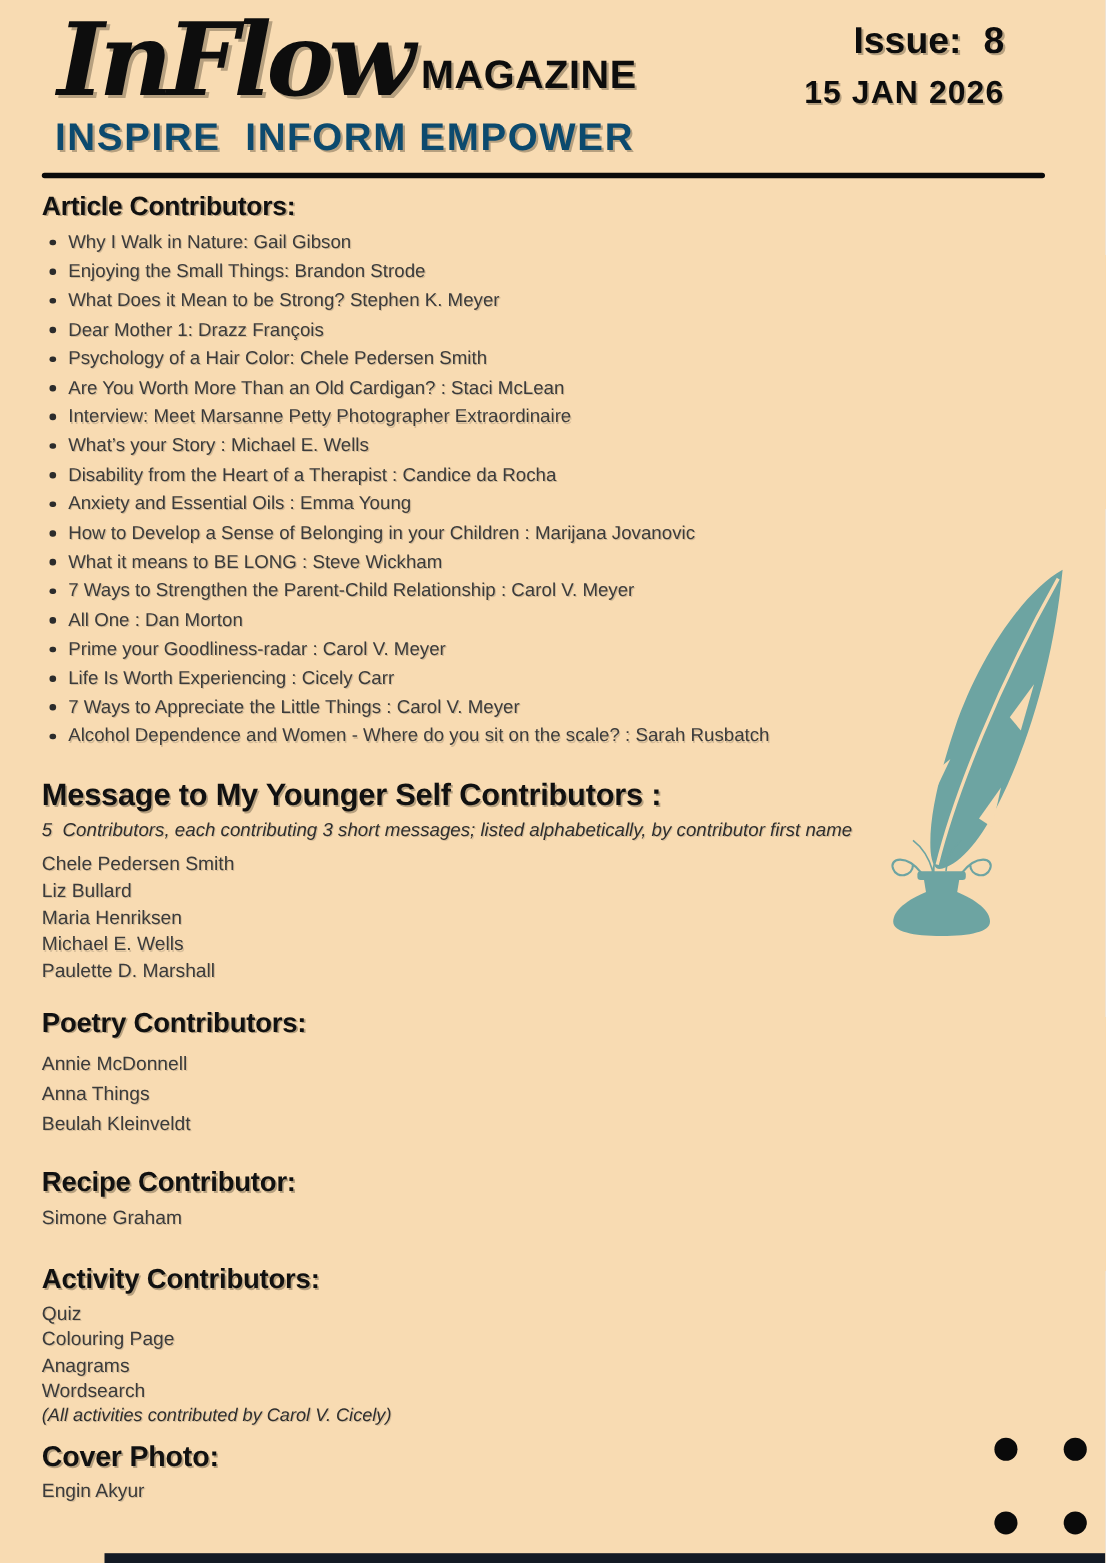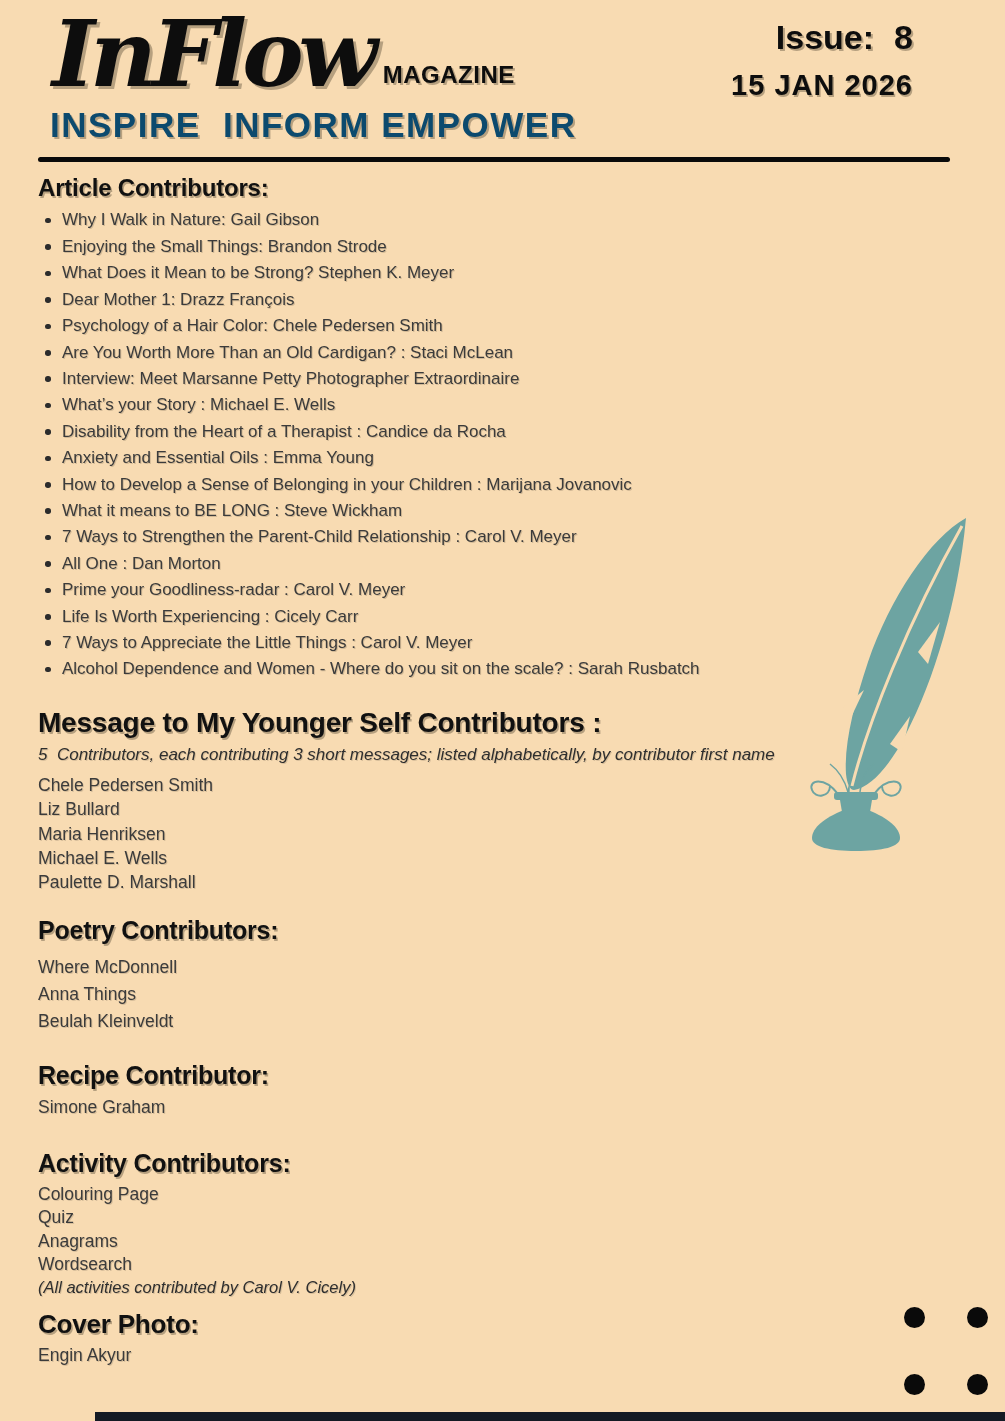--- a/index.html
+++ b/index.html
@@ -12,21 +12,21 @@
   .content{padding:0 0 0 38px;}
   
   .masthead{position:relative; padding-top:6px;}
   .logo-group{display:flex; align-items:flex-end; margin-left:14px;}
   .logo{
     font-family:"DejaVu Serif",serif; font-style:italic; font-weight:bold;
     font-size:92px; line-height:1.05; letter-spacing:-5px; color:#0d0d0d;
     text-shadow:3px 3px 0 var(--shadow,rgba(139,120,94,0.6));
   }
   .logo-suffix{
-    font-size:24px; font-weight:800; letter-spacing:.5px; color:#0d0d0d;
+    font-size:36px; font-weight:800; letter-spacing:.5px; color:#0d0d0d;
     margin-left:10px; padding-bottom:14px;
     text-shadow:2px 2px 0 var(--shadow,rgba(139,120,94,0.6));
   }
   .issue-block{position:absolute; top:18px; right:92px; text-align:center; color:#0d0d0d;}
   .issue-line{font-size:34px; font-weight:800; text-shadow:2px 2px 0 var(--shadow,rgba(139,120,94,0.6));text-align:right;}
   .issue-num{margin-left:20px;}
   .issue-date{font-size:29px; font-weight:600; letter-spacing:1px; margin-top:12px;
     text-shadow:1.5px 1.5px 0 var(--shadow,rgba(139,120,94,0.5));}
   .tagline{
     white-space:pre; font-size:35px; font-weight:600; letter-spacing:1.5px; color:#0c4a6e;
@@ -133,38 +133,38 @@
           <li>Liz Bullard</li>
           <li>Maria Henriksen</li>
           <li>Michael E. Wells</li>
           <li>Paulette D. Marshall</li>
         </ul>
     </section>
 
     <section class="sec-poetry">
       <h2>Poetry Contributors:</h2>
       <ul class="plain">
-          <li>Where McDonnell</li>
+          <li>Annie McDonnell</li>
           <li>Anna Things</li>
           <li>Beulah Kleinveldt</li>
         </ul>
     </section>
 
     <section class="sec-recipe">
       <h2>Recipe Contributor:</h2>
       <ul class="plain">
           <li>Simone Graham</li>
         </ul>
     </section>
 
     <section class="sec-activity">
       <h2>Activity Contributors:</h2>
       <ul class="plain">
+          <li>Quiz</li>
           <li>Colouring Page</li>
-          <li>Quiz</li>
           <li>Anagrams</li>
           <li>Wordsearch</li>
         </ul>
       <p class="activity-note">(All activities contributed by Carol V. Cicely)</p>
     </section>
 
     <section class="sec-cover">
       <h2>Cover Photo:</h2>
       <div class="cover-name">Engin Akyur</div>
     </section>

